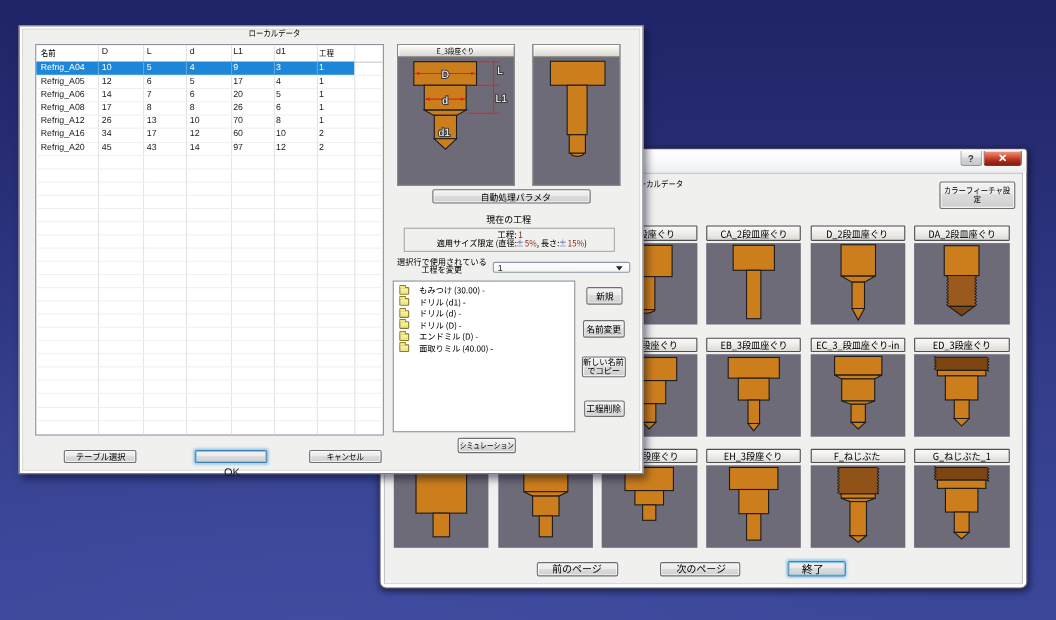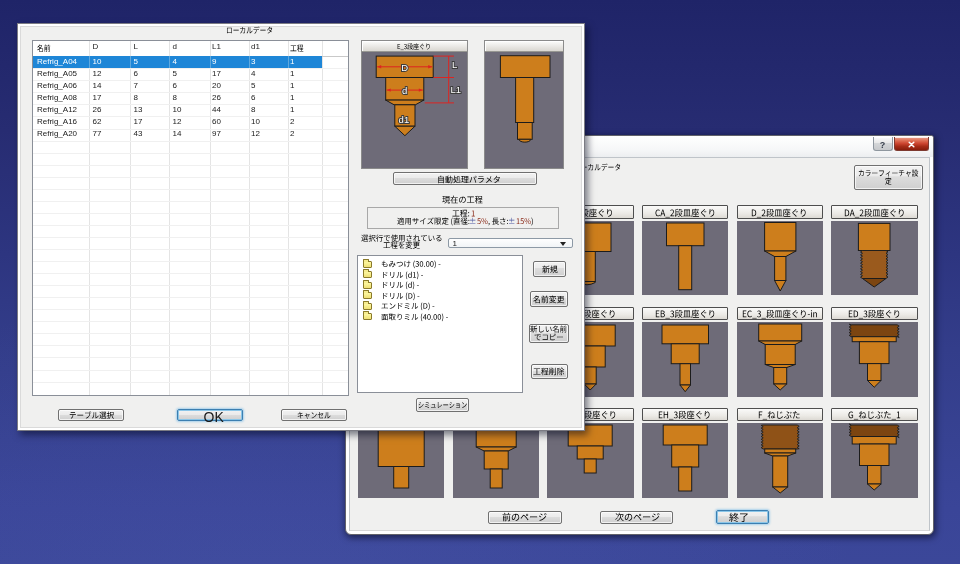--- a/index.html
+++ b/index.html
@@ -676,51 +676,51 @@
       <div class="lt" style="left:60px;top:53.2px;color:#1a1a1a">17</div>
       <div class="lt" style="left:101px;top:53.2px;color:#1a1a1a">8</div>
       <div class="lt" style="left:140px;top:53.2px;color:#1a1a1a">8</div>
       <div class="lt" style="left:179.5px;top:53.2px;color:#1a1a1a">26</div>
       <div class="lt" style="left:218.5px;top:53.2px;color:#1a1a1a">6</div>
       <div class="lt" style="left:257.5px;top:53.2px;color:#1a1a1a">1</div>
       <div class="lt" style="left:4.5px;top:65.3px;color:#1a1a1a">Refrig_A12</div>
       <div class="lt" style="left:60px;top:65.3px;color:#1a1a1a">26</div>
       <div class="lt" style="left:101px;top:65.3px;color:#1a1a1a">13</div>
       <div class="lt" style="left:140px;top:65.3px;color:#1a1a1a">10</div>
-      <div class="lt" style="left:179.5px;top:65.3px;color:#1a1a1a">44</div>
+      <div class="lt" style="left:179.5px;top:65.3px;color:#1a1a1a">70</div>
       <div class="lt" style="left:218.5px;top:65.3px;color:#1a1a1a">8</div>
       <div class="lt" style="left:257.5px;top:65.3px;color:#1a1a1a">1</div>
       <div class="lt" style="left:4.5px;top:77.3px;color:#1a1a1a">Refrig_A16</div>
-      <div class="lt" style="left:60px;top:77.3px;color:#1a1a1a">62</div>
+      <div class="lt" style="left:60px;top:77.3px;color:#1a1a1a">34</div>
       <div class="lt" style="left:101px;top:77.3px;color:#1a1a1a">17</div>
       <div class="lt" style="left:140px;top:77.3px;color:#1a1a1a">12</div>
       <div class="lt" style="left:179.5px;top:77.3px;color:#1a1a1a">60</div>
       <div class="lt" style="left:218.5px;top:77.3px;color:#1a1a1a">10</div>
       <div class="lt" style="left:257.5px;top:77.3px;color:#1a1a1a">2</div>
       <div class="lt" style="left:4.5px;top:89.4px;color:#1a1a1a">Refrig_A20</div>
-      <div class="lt" style="left:60px;top:89.4px;color:#1a1a1a">77</div>
+      <div class="lt" style="left:60px;top:89.4px;color:#1a1a1a">45</div>
       <div class="lt" style="left:101px;top:89.4px;color:#1a1a1a">43</div>
       <div class="lt" style="left:140px;top:89.4px;color:#1a1a1a">14</div>
       <div class="lt" style="left:179.5px;top:89.4px;color:#1a1a1a">97</div>
       <div class="lt" style="left:218.5px;top:89.4px;color:#1a1a1a">12</div>
       <div class="lt" style="left:257.5px;top:89.4px;color:#1a1a1a">2</div>
     </div>
     <div class="btn" style="left:40px;top:384.8px;width:66.2px;height:11.9px"></div>
     <svg class="t" width="46" height="11" style="left:50.9px;top:385.5px;" fill="#000000">
       <g transform="translate(0 8.2) scale(0.007520 -0.008000)">
         <use href="#g47" x="0"></use>
         <use href="#g1" x="1000"></use>
         <use href="#g48" x="2000"></use>
         <use href="#g3" x="3000"></use>
         <use href="#g49" x="4000"></use>
         <use href="#g50" x="5000"></use>
       </g>
     </svg>
     <div class="btn focusbtn" style="left:159.4px;top:384.8px;width:66.1px;height:11.9px"></div>
-    <div class="lt" style="left:185.6px;top:386px;font-size:14px">OK</div>
+    <div class="lt" style="left:185.6px;top:401px;font-size:10px">OK</div>
     <div class="btn" style="left:262.6px;top:384.8px;width:66.2px;height:11.9px"></div>
     <svg class="t" width="34" height="11" style="left:278.7px;top:385.5px;" fill="#000000">
       <g transform="translate(0 8.2) scale(0.006760 -0.008000)">
         <use href="#g51" x="0"></use>
         <use href="#g10" x="1000"></use>
         <use href="#g52" x="2000"></use>
         <use href="#g53" x="3000"></use>
         <use href="#g3" x="4000"></use>
       </g>
     </svg>

